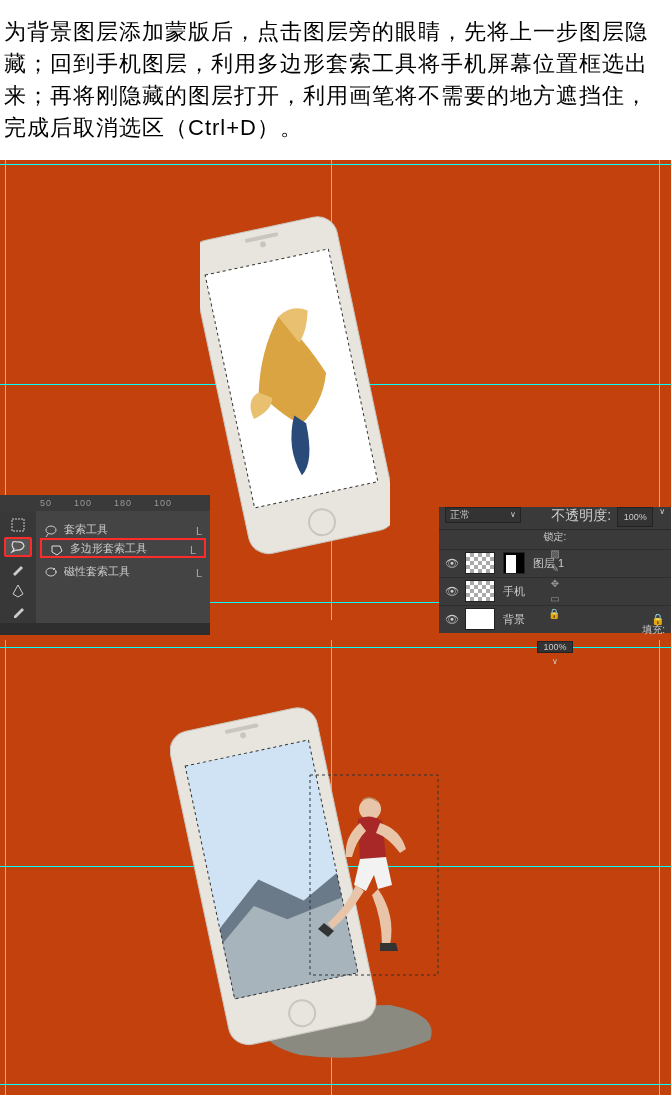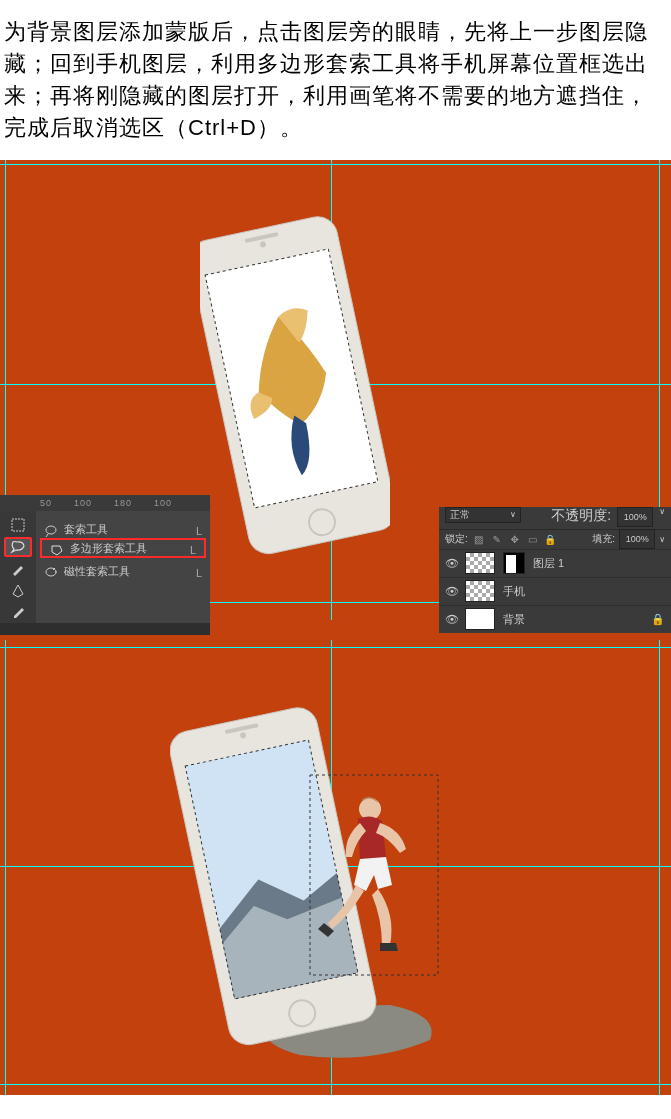--- a/index.html
+++ b/index.html
@@ -22,21 +22,21 @@
     .red-box { border: 2px solid #ff2a2a; }
     .tool-menu { flex: 1; background: #444; padding: 6px 0; }
     .menu-row { display: flex; align-items: flex-end; height: 20px; padding: 0 8px; gap: 6px; }
     .menu-row .shortcut { margin-left: auto; color: #aaa; }
     .menu-row-sel { border: 2px solid #ff2a2a; margin: 1px 4px; }
     
     .layers-panel { position: absolute; right: 0; top: 347px; width: 232px; background: #3a3a3a; color: #ccc; font-size: 11px; }
     .lp-row1 { display: flex; align-items: flex-start; height: 22px; padding: 0 6px; gap: 6px; background: #3a3a3a; }
     .lp-select { background: #333; border: 1px solid #222; height: 16px; display: inline-flex; align-items: center; padding: 0 4px; font-size: 10px; color: #ccc; }
     .lp-num { background: #333; border: 1px solid #222; height: 20px; width: 36px; display: inline-flex; align-items: center; justify-content: center; font-size: 9px; }
-    .lp-row2 { display: flex; align-items: center; height: 20px; padding: 0 6px; gap: 4px; background: #3a3a3a; border-top: 1px solid #2a2a2a; font-size: 10px; }
+    .lp-row2 { display: flex; align-items: center; height: 20px; padding: 0 6px; gap: 4px; background: #3a3a3a; border-top: 1px solid #2a2a2a; font-size: 10px; flex-direction: column; }
     .lp-row2 .ic { width: 14px; height: 14px; display: inline-flex; align-items: center; justify-content: center; color: #999; }
     .layer-list { background: #3a3a3a; }
     .layer-item { display: flex; align-items: center; height: 28px; gap: 8px; padding: 0 6px; border-top: 1px solid #2e2e2e; }
     .layer-item .eye { width: 12px; text-align: center; }
     .layer-thumb { width: 30px; height: 22px; background: #555; border: 1px solid #222; flex-shrink: 0; }
     .layer-mask { width: 22px; height: 22px; background: #000; border: 1px solid #222; flex-shrink: 0; }
     .layer-item .lock-ic { margin-left: auto; color: #999; }
     .checker { background-image:
       linear-gradient(45deg,#aaa 25%,transparent 25%),
       linear-gradient(-45deg,#aaa 25%,transparent 25%),

